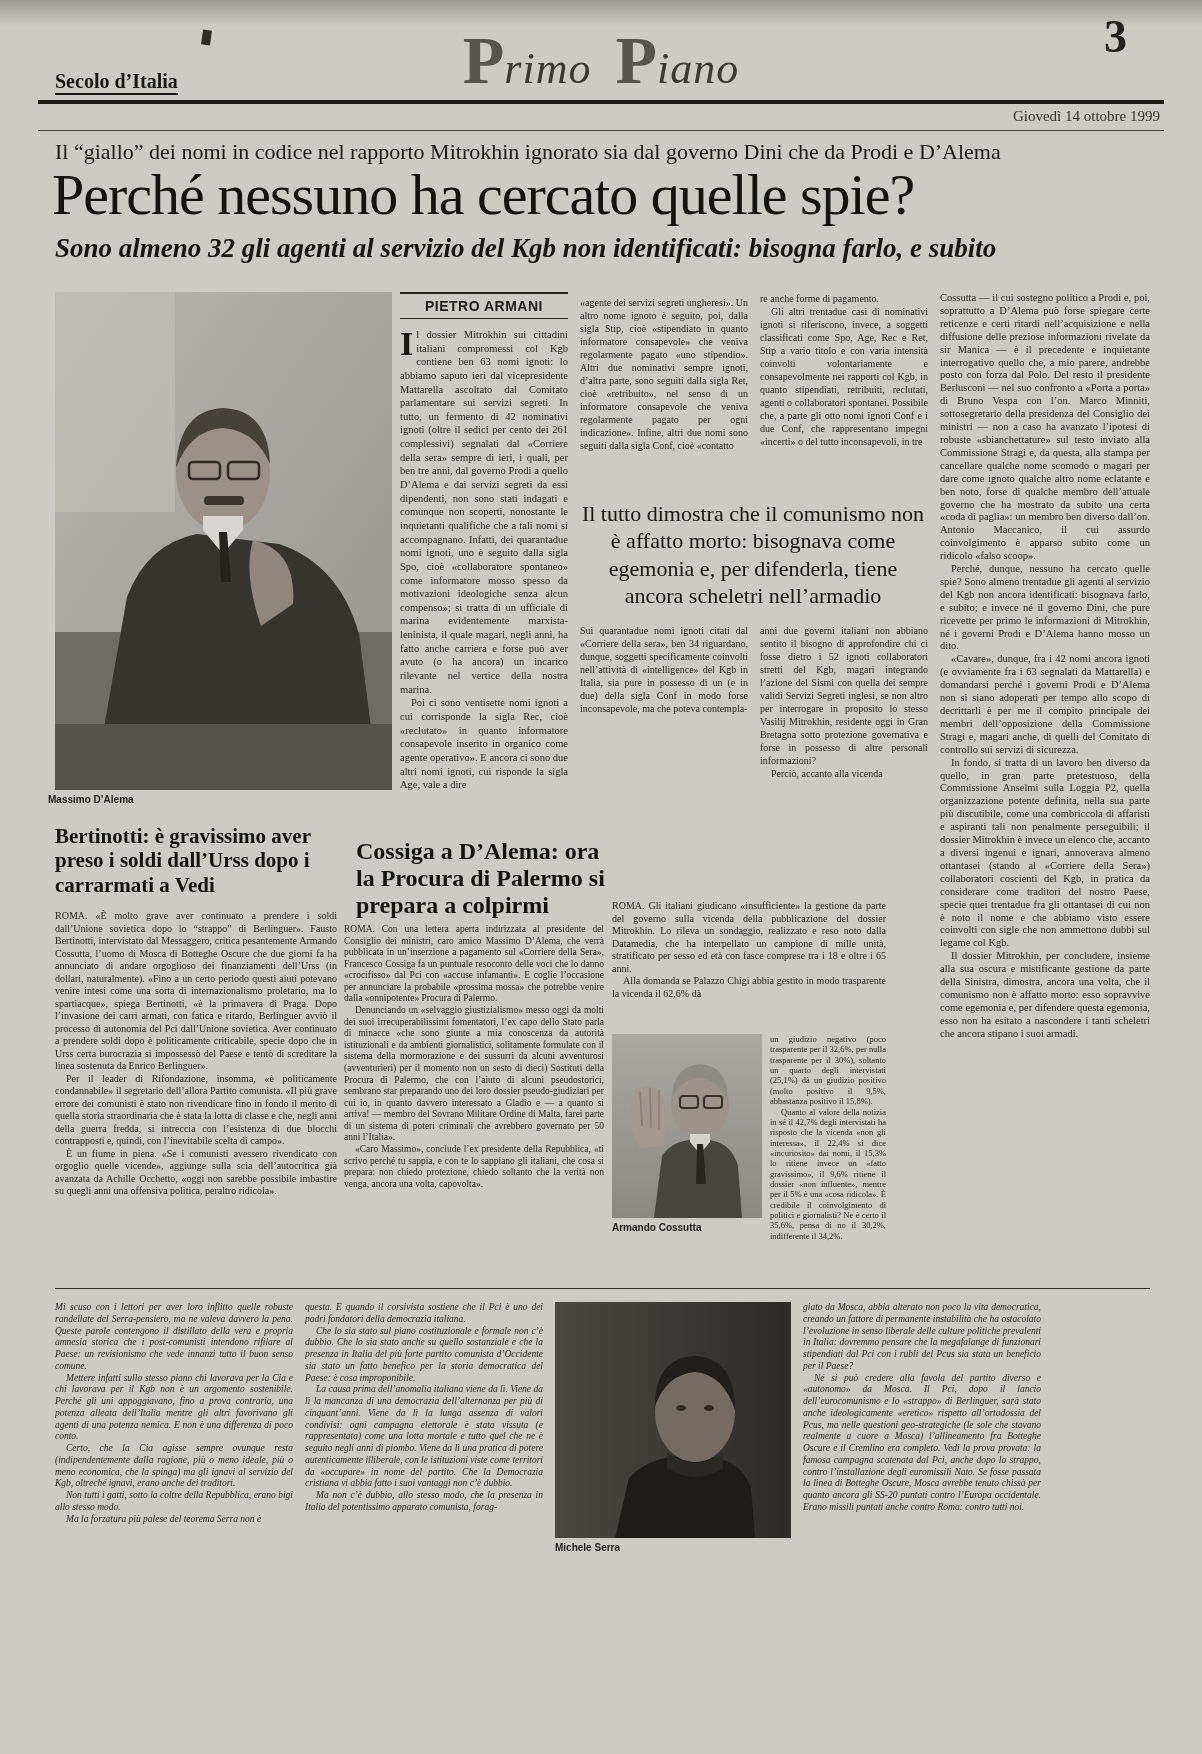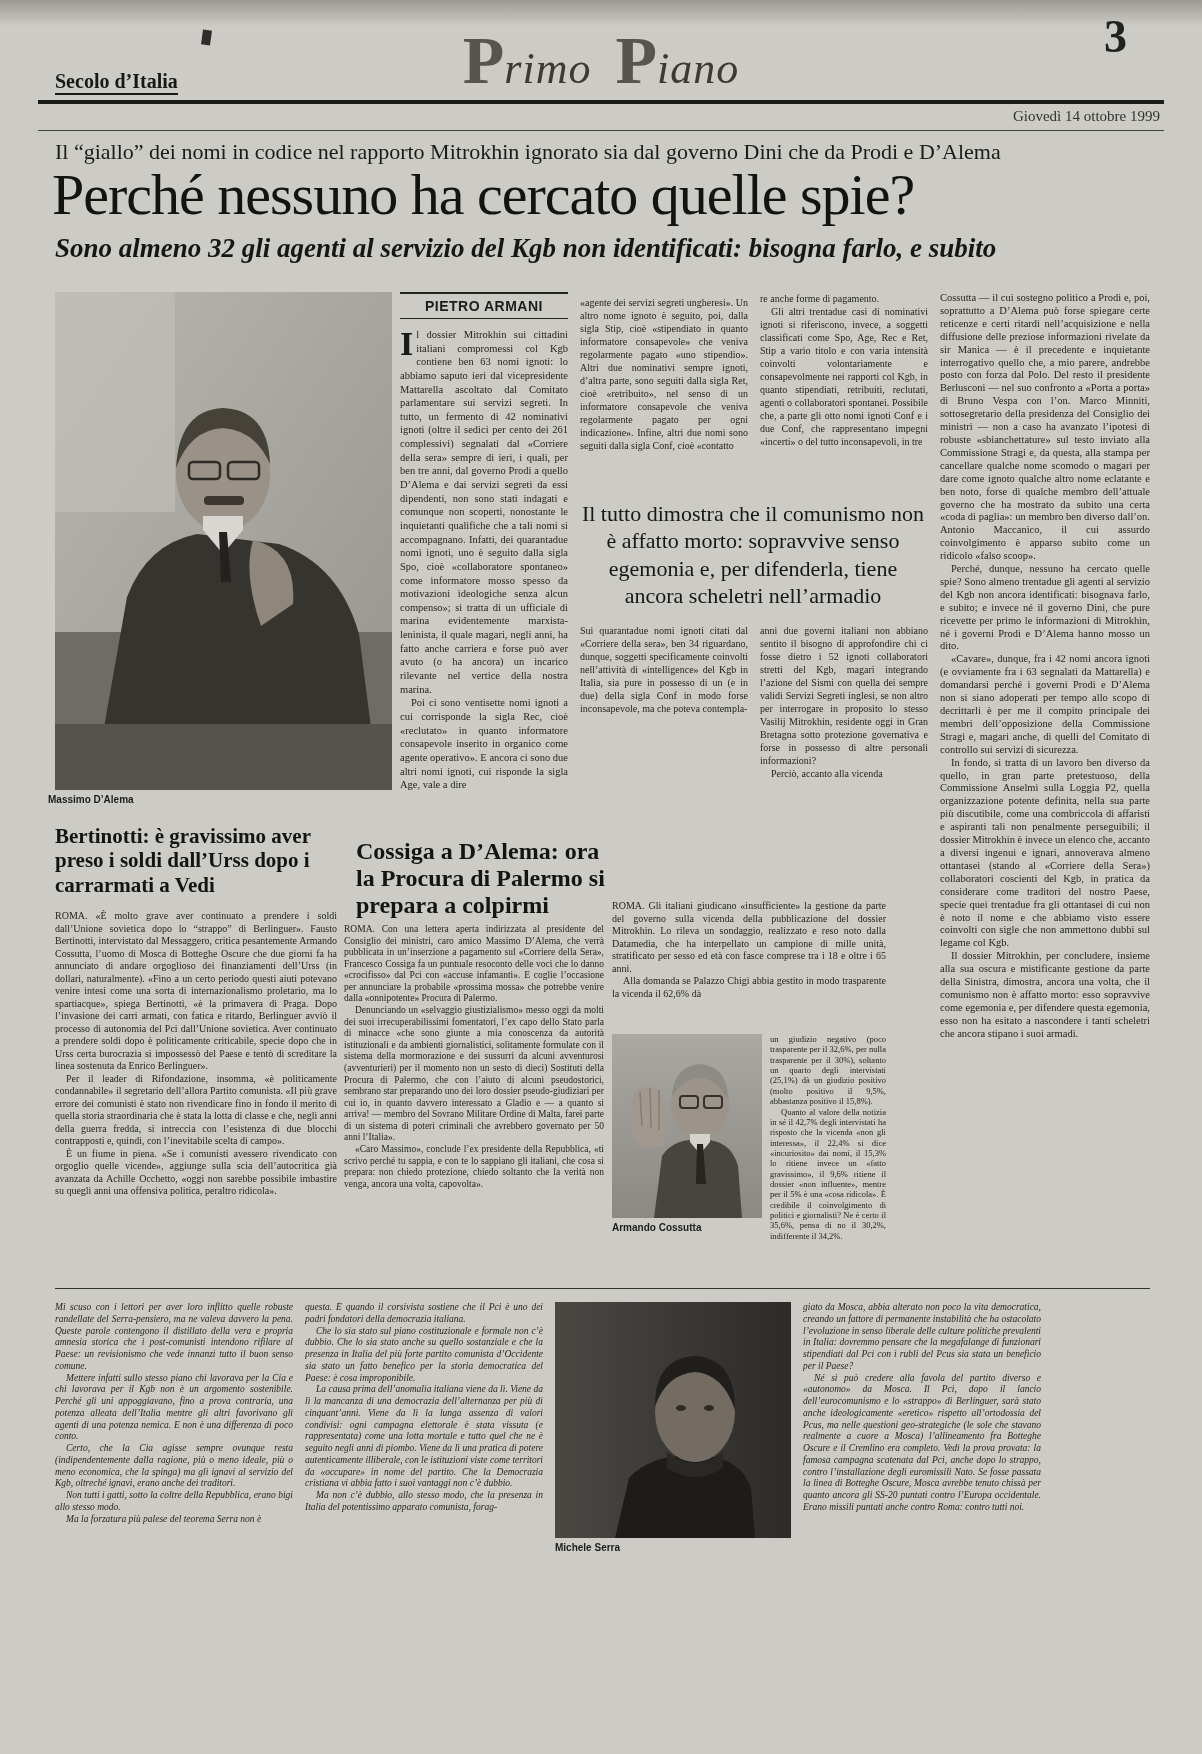--- a/index.html
+++ b/index.html
@@ -128,21 +128,21 @@
       <p>Il dossier Mitrokhin sui cittadini italiani compromessi col Kgb contiene ben 63 nomi ignoti: lo abbiamo saputo ieri dal vicepresidente Mattarella ascoltato dal Comitato parlamentare sui servizi segreti. In tutto, un fermento di 42 nominativi ignoti (oltre il sedici per cento dei 261 complessivi) segnalati dal «Corriere della sera» sempre di ieri, i quali, per ben tre anni, dal governo Prodi a quello D’Alema e dai servizi segreti da essi dipendenti, non sono stati indagati e comunque non scoperti, nonostante le inquietanti qualifiche che a tali nomi si accompagnano. Infatti, dei quarantadue nomi ignoti, uno è seguito dalla sigla Spo, cioè «collaboratore spontaneo» come informatore mosso spesso da motivazioni ideologiche senza alcun compenso»; si tratta di un ufficiale di marina evidentemente marxista-leninista, il quale magari, negli anni, ha fatto anche carriera e forse può aver avuto (o ha ancora) un incarico rilevante nel vertice della nostra marina.</p>
       <p>Poi ci sono ventisette nomi ignoti a cui corrisponde la sigla Rec, cioè «reclutato» in quanto informatore consapevole inserito in organico come agente operativo». E ancora ci sono due altri nomi ignoti, cui risponde la sigla Age, vale a dire</p>
     </div>
   <div class="abs bt" id="colBtop">
       <p>«agente dei servizi segreti ungheresi». Un altro nome ignoto è seguito, poi, dalla sigla Stip, cioè «stipendiato in quanto informatore consapevole» che veniva regolarmente pagato «uno stipendio». Altri due nominativi sempre ignoti, d’altra parte, sono seguiti dalla sigla Ret, cioè «retribuito», nel senso di un informatore consapevole che veniva regolarmente pagato per ogni indicazione». Infine, altri due nomi sono seguiti dalla sigla Conf, cioè «contatto</p>
     </div>
   <div class="abs bt" id="colCtop">
       <p>re anche forme di pagamento.</p>
       <p>Gli altri trentadue casi di nominativi ignoti si riferiscono, invece, a soggetti classificati come Spo, Age, Rec e Ret, Stip a vario titolo e con varia intensità coinvolti volontariamente e consapevolmente nei rapporti col Kgb, in quanto stipendiati, retribuiti, reclutati, agenti o collaboratori spontanei. Possibile che, a parte gli otto nomi ignoti Conf e i due Conf, che rappresentano impegni «incerti» o del tutto inconsapevoli, in tre</p>
     </div>
-  <div class="abs" id="quote">Il tutto dimostra che il comunismo non è affatto morto: sopravvive senso egemonia e, per difenderla, tiene ancora scheletri nell’armadio</div>
+  <div class="abs" id="quote">Il tutto dimostra che il comunismo non è affatto morto: bisognava come egemonia e, per difenderla, tiene ancora scheletri nell’armadio</div>
   <div class="abs bt" id="colBbot">
       <p>Sui quarantadue nomi ignoti citati dal «Corriere della sera», ben 34 riguardano, dunque, soggetti specificamente coinvolti nell’attività di «intelligence» del Kgb in Italia, sia pure in possesso di un (e in due) della sigla Conf in modo forse inconsapevole, ma che poteva contempla-</p>
     </div>
   <div class="abs bt" id="colCbot">
       <p>anni due governi italiani non abbiano sentito il bisogno di approfondire chi ci fosse dietro i 52 ignoti collaboratori stretti del Kgb, magari integrando l’azione del Sismi con quella dei sempre validi Servizi Segreti inglesi, se non altro per interrogare in proposito lo stesso Vasilij Mitrokhin, residente oggi in Gran Bretagna sotto protezione governativa e forse in possesso di altre personali informazioni?</p>
       <p>Perciò, accanto alla vicenda</p>
     </div>
   <div class="abs bt" id="colD">
       <p>Cossutta — il cui sostegno politico a Prodi e, poi, soprattutto a D’Alema può forse spiegare certe reticenze e certi ritardi nell’acquisizione e nella diffusione delle preziose informazioni rivelate da sir Manica — è il precedente e inquietante interrogativo quello che, a mio parere, andrebbe posto con forza dal Polo. Del resto il presidente Berlusconi — nel suo confronto a «Porta a porta» di Bruno Vespa con l’on. Marco Minniti, sottosegretario della presidenza del Consiglio dei ministri — non a caso ha avanzato l’ipotesi di robuste «sbianchettature» sul testo inviato alla Commissione Stragi e, da questa, alla stampa per cancellare qualche nome scomodo o magari per dare come ignoto qualche altro nome eclatante e ben noto, forse di qualche membro dell’attuale governo che ha mostrato da subito una certa «coda di paglia»: un membro ben diverso dall’on. Antonio Maccanico, il cui assurdo coinvolgimento è apparso subito come un ridicolo «falso scoop».</p>
       <p>Perché, dunque, nessuno ha cercato quelle spie? Sono almeno trentadue gli agenti al servizio del Kgb non ancora identificati: bisognava farlo, e subito; e invece né il governo Dini, che pure ricevette per primo le informazioni di Mitrokhin, né i governi Prodi e D’Alema hanno mosso un dito.</p>

